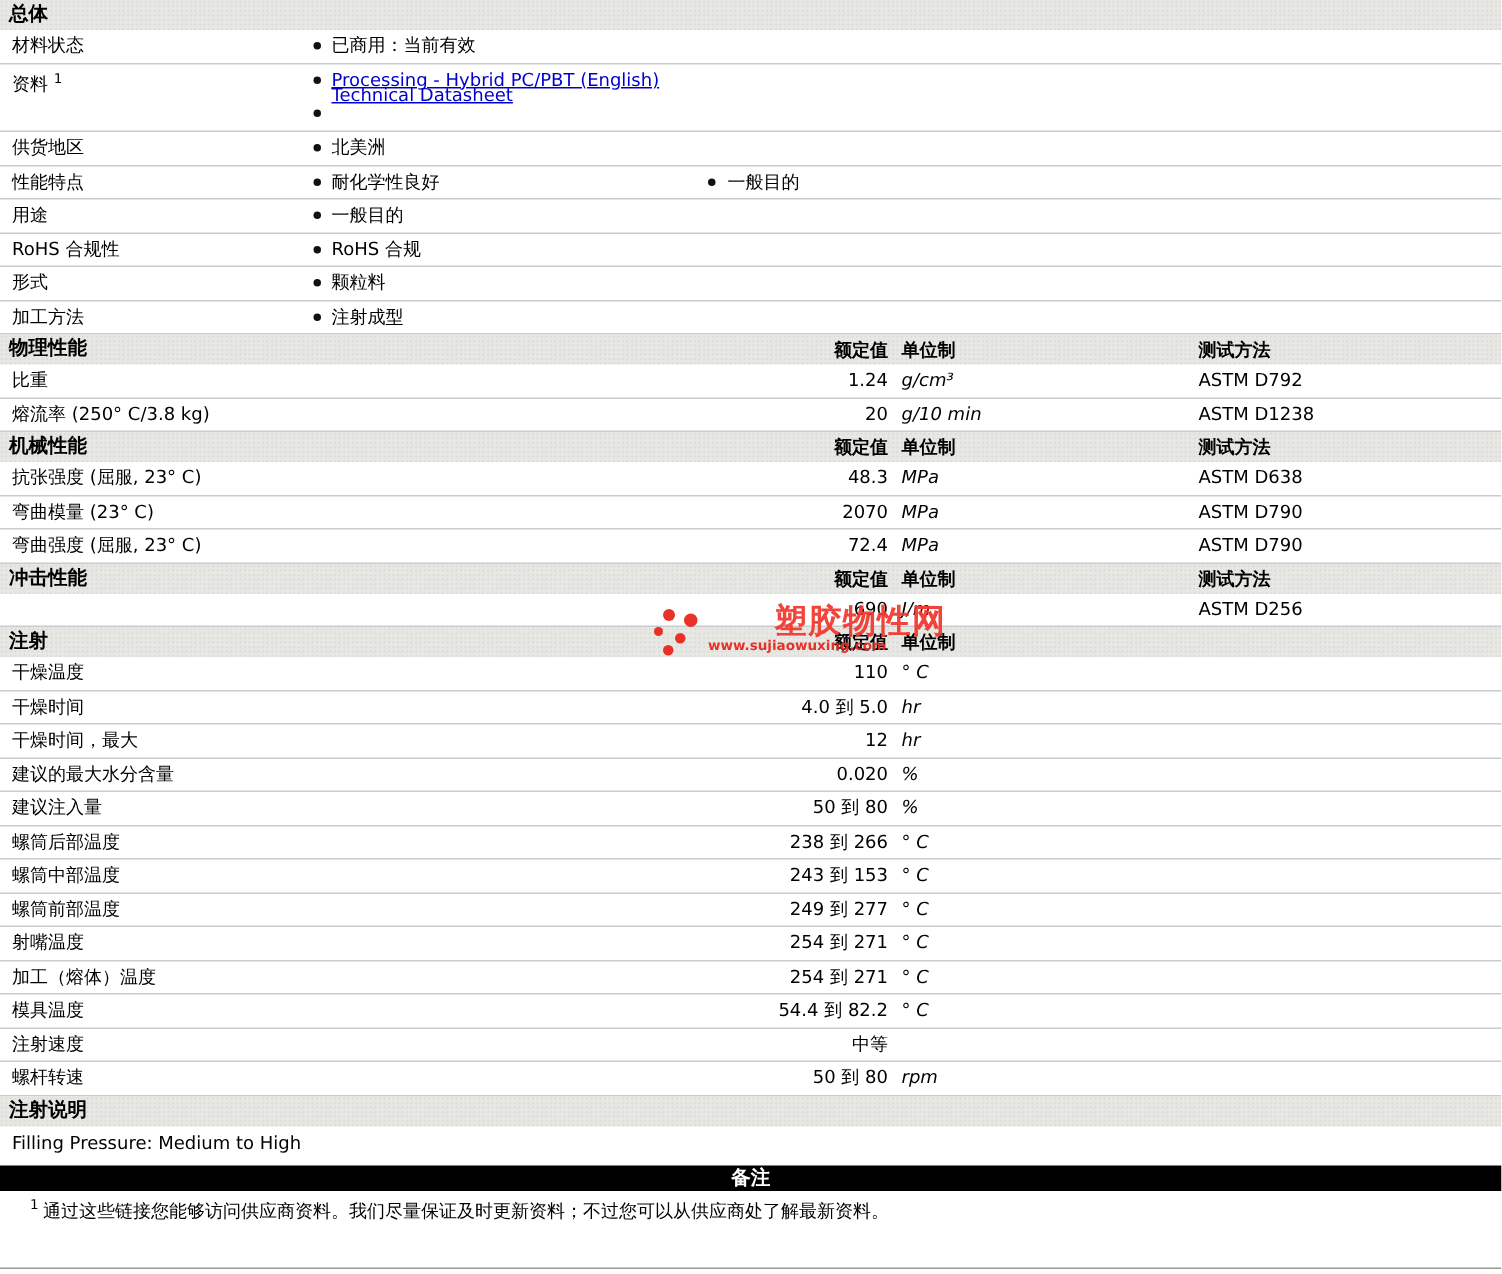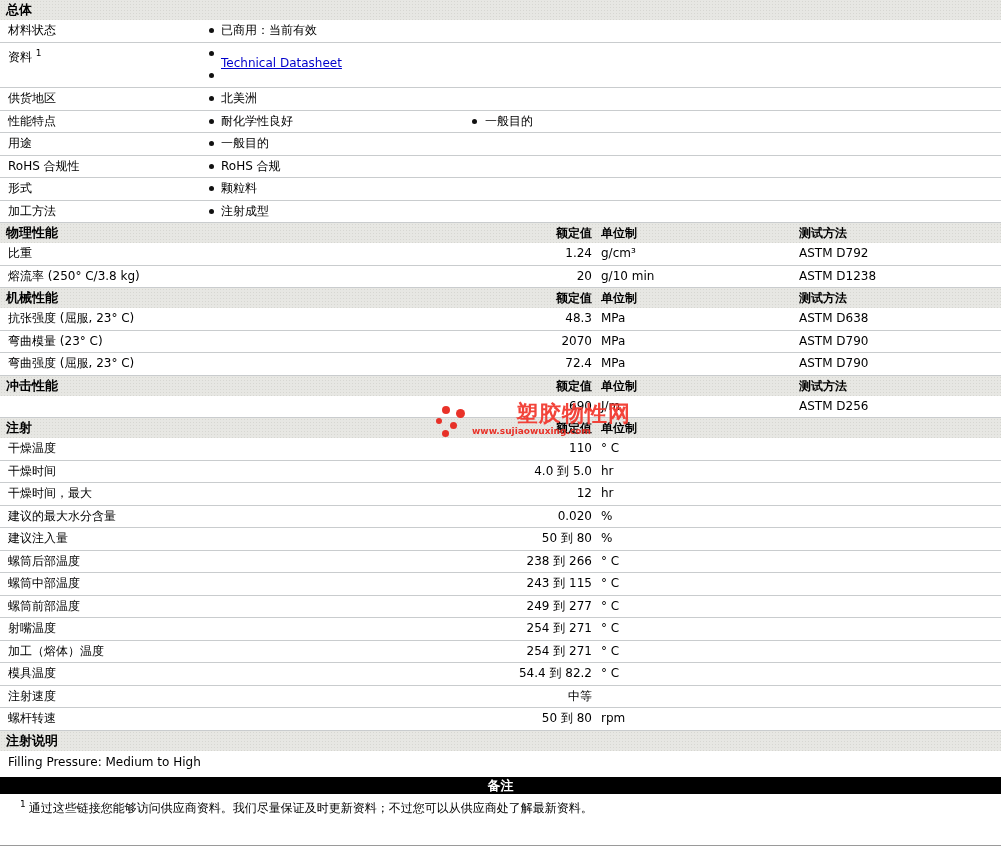--- a/index.html
+++ b/index.html
@@ -35,21 +35,21 @@
   .bullet.line2{top:30px;}
   .bullet.c2{left:472px;}
   .ritem{position:absolute;left:221px;top:0;}
   .ritem.c2{left:485px;}
   .rlink{
     position:absolute;left:221px;top:0;color:#0000cc;
     text-decoration:underline;cursor:pointer;
   }
   .rlink.line2{top:10px;}
   .rvalue{position:absolute;right:409px;top:0;}
-  .runit{position:absolute;left:601px;top:0;}
+  .runit{position:absolute;left:601px;top:0;font-style:italic;}
   .rtest{position:absolute;left:799px;top:0;}
   
   .textrow{position:relative;height:22px;line-height:22px;padding-left:8px;}
   
   .notebar{
     height:17px;line-height:17px;background:#000000;color:#fff;
     text-align:center;font-weight:bold;font-size:13px;margin-top:4px;
   }
   .noterow{position:relative;height:21px;line-height:21px;padding-left:20px;}
   .noterow sup{font-size:9px;margin-right:3px;}
@@ -80,20 +80,21 @@
 
 <div class="row">
   <span class="rlabel">材料状态</span>
   <span class="bullet"></span>
   <span class="ritem">已商用：当前有效</span>
 </div>
 
 <div class="row tall">
   <span class="rlabel"><span>资料</span> <sup>1</sup></span>
   <span class="bullet"></span>
+  <a class="rlink">Processing - Hybrid PC/PBT (English)</a>
   <span class="bullet line2"></span>
   <a class="rlink line2">Technical Datasheet</a>
 </div>
 
 <div class="row">
   <span class="rlabel">供货地区</span>
   <span class="bullet"></span>
   <span class="ritem">北美洲</span>
 </div>
 
@@ -222,21 +223,21 @@
   <span class="rvalue">50 到  80</span>
   <span class="runit">%</span>
 </div>
 <div class="row">
   <span class="rlabel">螺筒后部温度</span>
   <span class="rvalue">238 到  266</span>
   <span class="runit">° C</span>
 </div>
 <div class="row">
   <span class="rlabel">螺筒中部温度</span>
-  <span class="rvalue">243 到  115</span>
+  <span class="rvalue">243 到  153</span>
   <span class="runit">° C</span>
 </div>
 <div class="row">
   <span class="rlabel">螺筒前部温度</span>
   <span class="rvalue">249 到  277</span>
   <span class="runit">° C</span>
 </div>
 <div class="row">
   <span class="rlabel">射嘴温度</span>
   <span class="rvalue">254 到  271</span>

